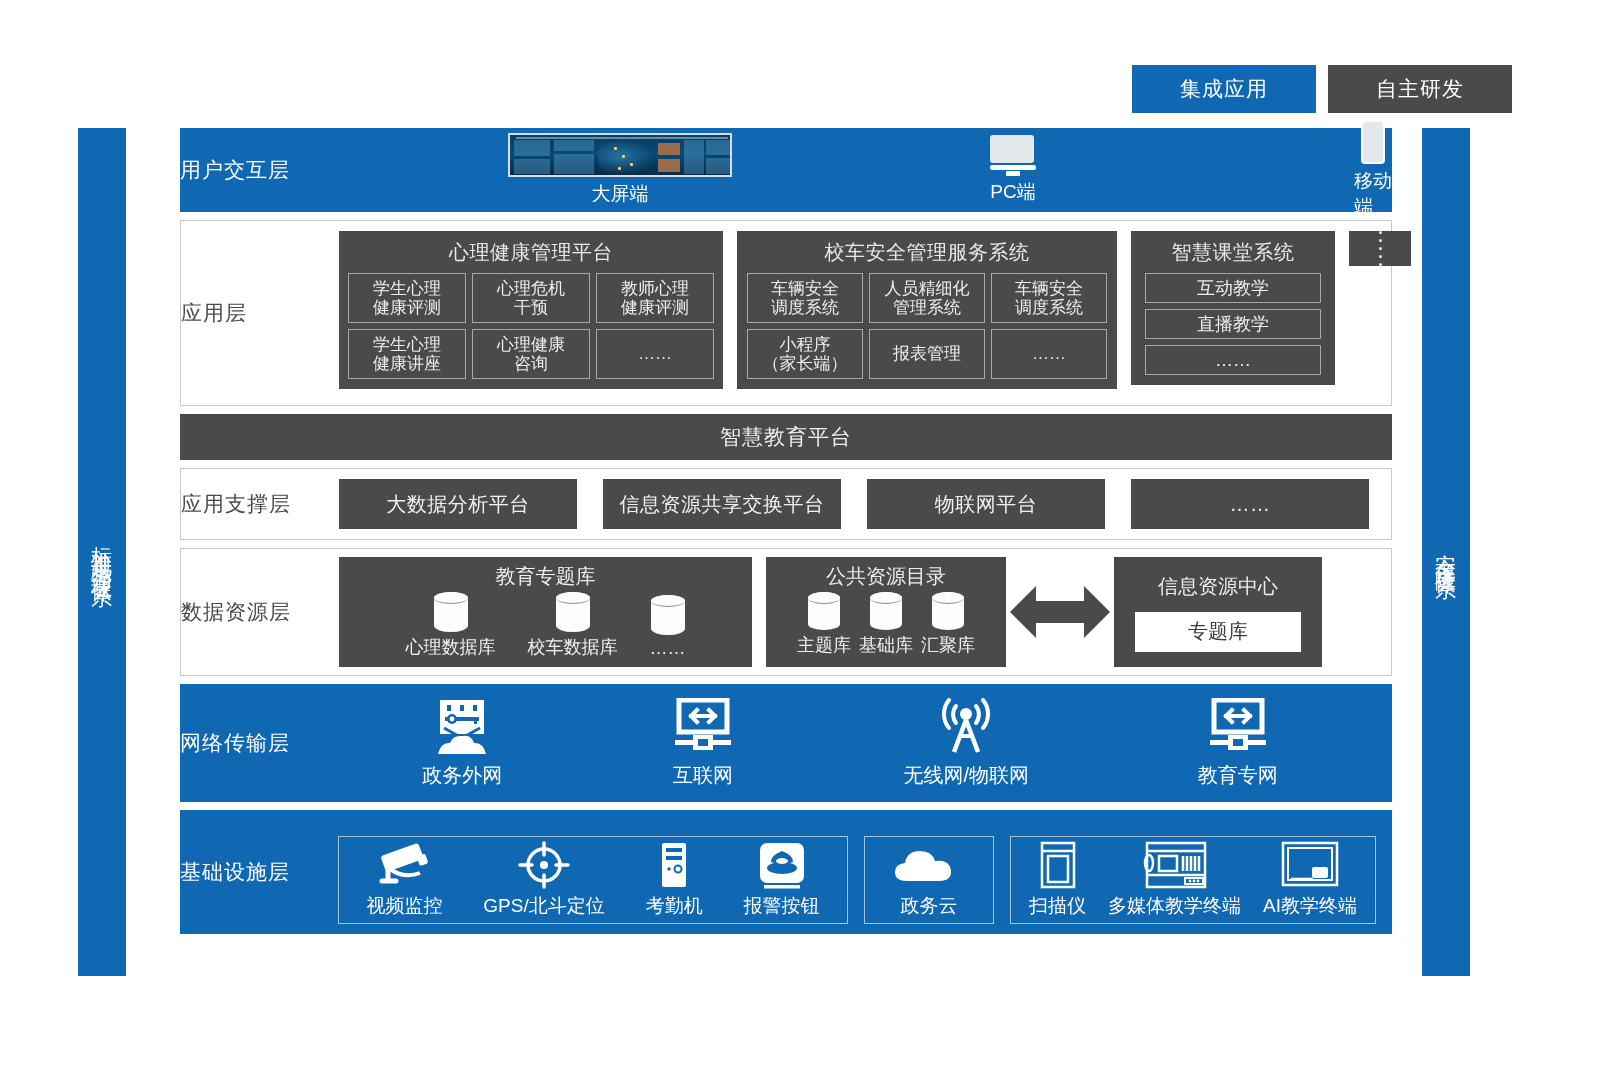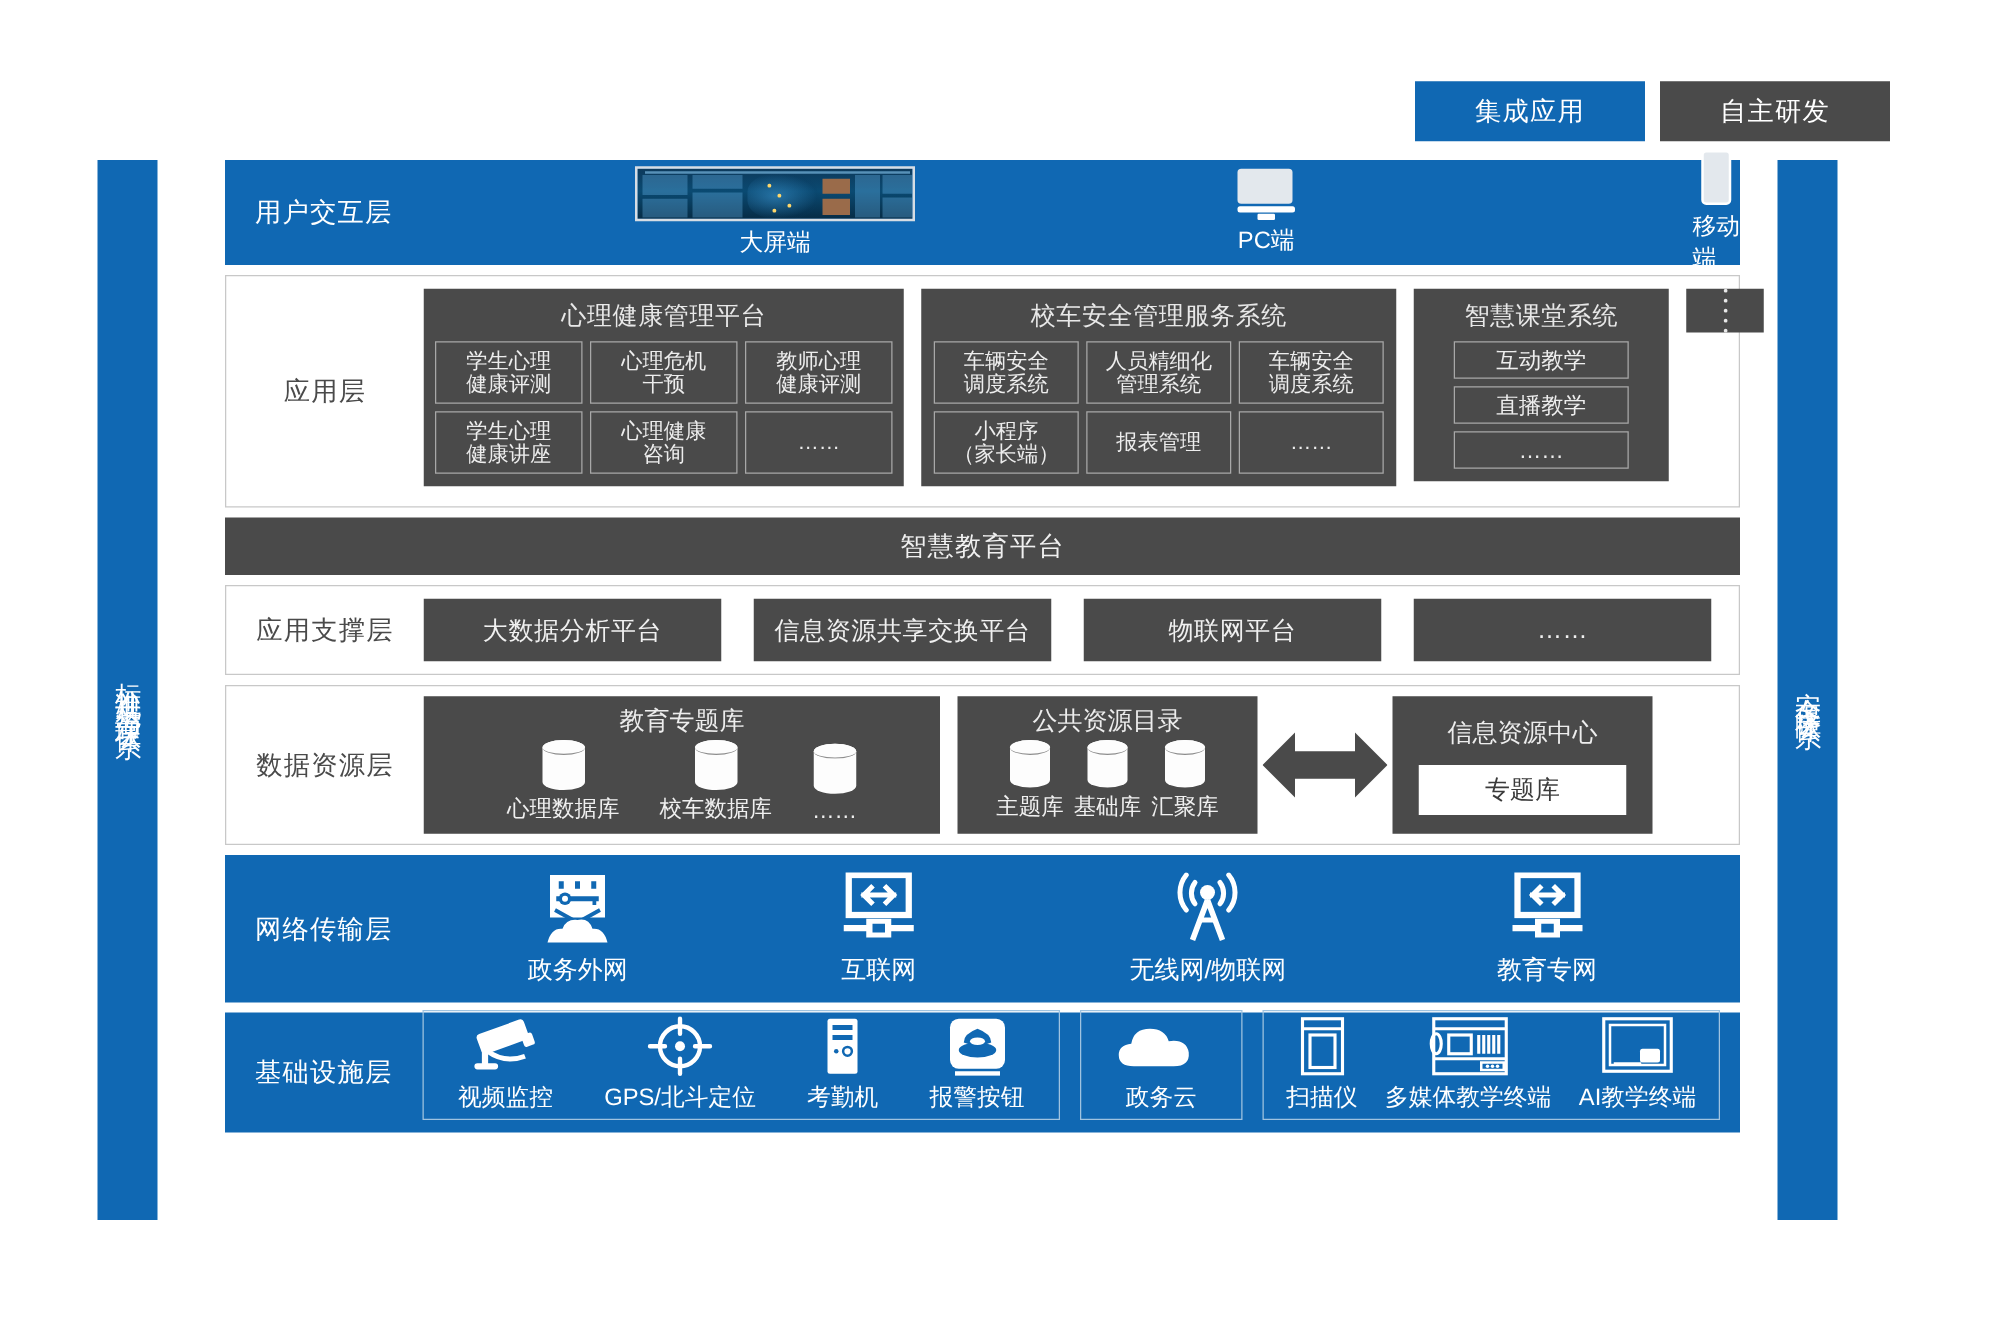--- a/index.html
+++ b/index.html
@@ -45,21 +45,21 @@
   }
   .layer {
     display: flex; align-items: center;
     position: relative;
   }
   .layer.white {
     background: #ffffff; border: 1px solid #c8c8c8;
   }
   .layer-label {
     width: 158px; flex: 0 0 158px;
-    text-align: center; font-size: 21px; letter-spacing: 1px;
+    font-size: 21px; letter-spacing: 1px;
   }
   .layer.blue .layer-label { color: #ffffff; }
   .layer.white .layer-label { color: #4a4a4a; }
   .layer-body { flex: 1; display: flex; align-items: center; height: 100%; }
 
   
   #layer-user { height: 84px; }
   #layer-user .layer-body { justify-content: flex-start; position: relative; }
   .term {
     position: absolute; display: flex; flex-direction: column;
@@ -111,21 +111,21 @@
     border: 1px solid #a8a8a8; color: #ededed;
     font-size: 17px; line-height: 1.12;
     display: flex; align-items: center; justify-content: center;
     text-align: center; padding: 4px 2px; white-space: pre-line;
   }
   #grp-psych { width: 384px; }
   #grp-psych .app-cell { width: 118px; height: 50px; }
   #grp-bus { width: 380px; }
   #grp-bus .app-cell { width: 116px; height: 50px; }
   #grp-class { width: 204px; }
-  #grp-class .app-cell { width: 140px; height: 30px; font-size: 18px; }
+  #grp-class .app-cell { width: 176px; height: 30px; font-size: 18px; }
   #grp-more {
     width: 62px; background: #4a4a4a; display: flex;
     align-items: center; justify-content: center;
   }
   .vdots {
     display: flex; flex-direction: column; gap: 5px;
   }
   .vdots i { width: 3px; height: 3px; background: #e8e8e8; border-radius: 50%; display: block; }
 
   
@@ -183,21 +183,21 @@
 
   
   #layer-net { height: 118px; }
   #layer-net .layer-body { justify-content: space-around; padding-right: 30px; }
   .net-item {
     display: flex; flex-direction: column; align-items: center; gap: 6px;
     color: #ffffff; font-size: 20px;
   }
 
   
-  #layer-infra { height: 96px; }
+  #layer-infra { height: 124px; }
   #layer-infra .layer-body { gap: 16px; padding: 10px 16px 10px 0; align-items: flex-end; }
   .infra-group {
     border: 1px solid #9fc3e0; display: flex; align-items: center;
     justify-content: space-around; padding: 4px 10px; gap: 6px;
   }
   #infra-g1 { flex: 0 0 510px; }
   #infra-g2 { flex: 0 0 130px; }
   #infra-g3 { flex: 1; }
   .infra-item {
     display: flex; flex-direction: column; align-items: center; gap: 4px;

